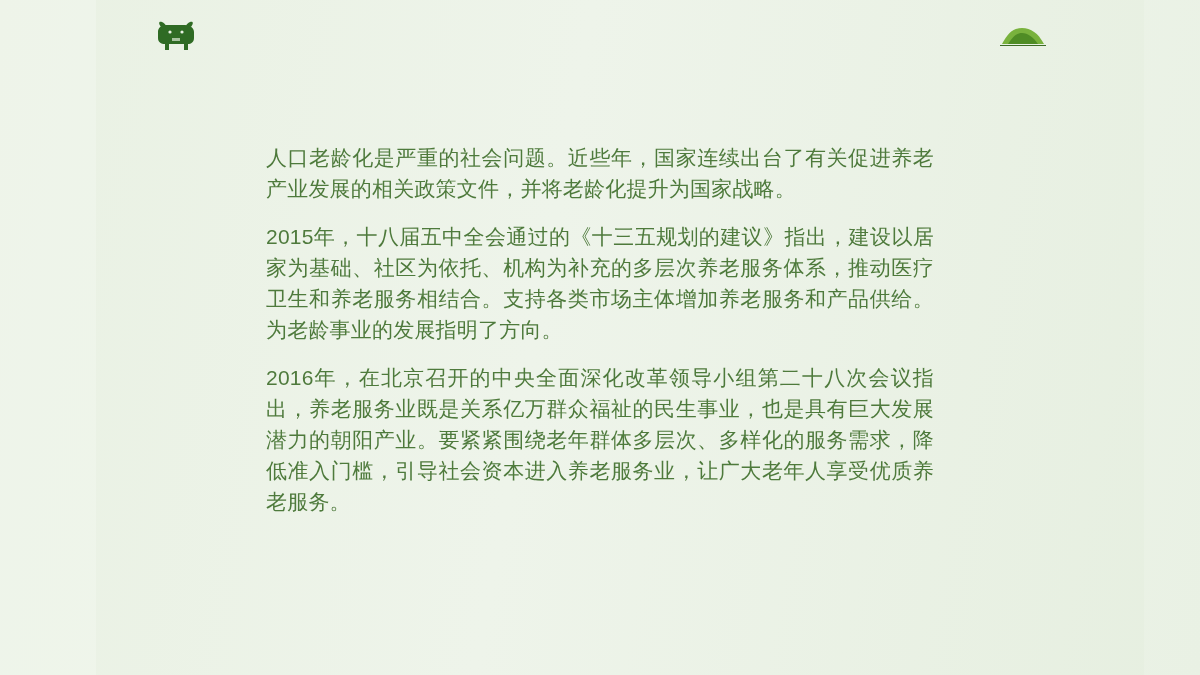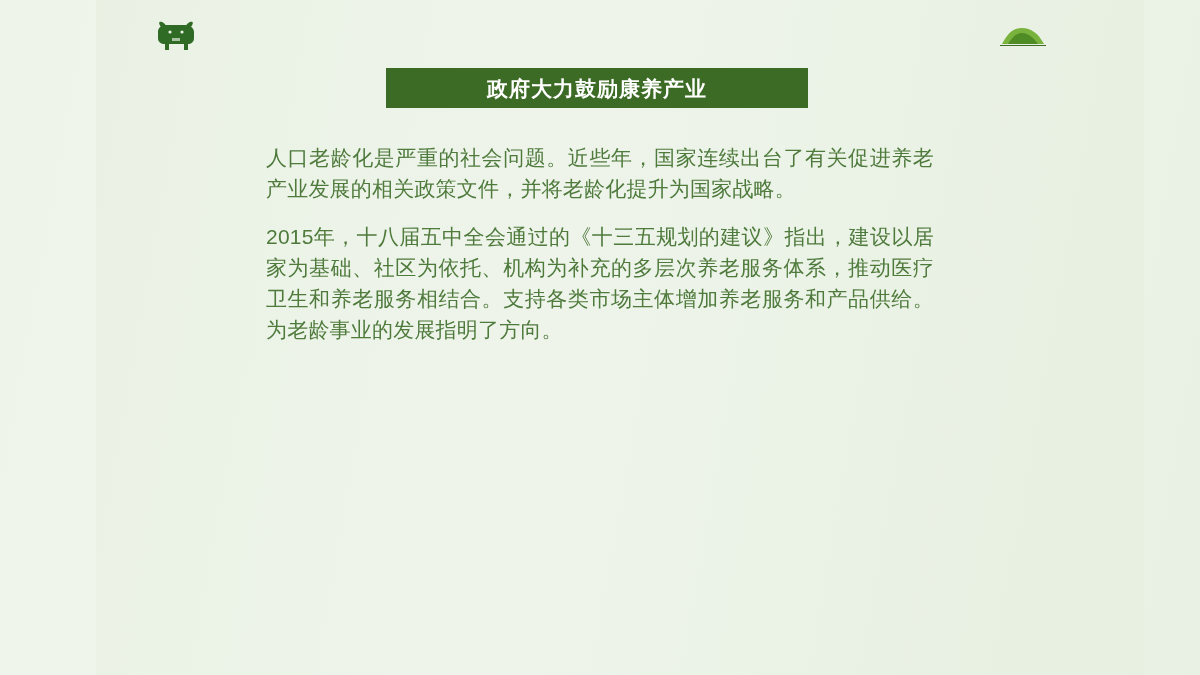--- a/index.html
+++ b/index.html
@@ -112,22 +112,20 @@
   </div>
 
   <div class="deco-hill">
     <svg viewBox="0 0 46 22" width="46" height="22" aria-hidden="true">
       <path d="M2 20 C8 8 14 4 22 4 C31 4 38 9 44 20 Z" fill="#79b23d"></path>
       <path d="M8 20 C13 12 17 9 22 9 C28 9 33 13 38 20 Z" fill="#4f8c25"></path>
       <path d="M0 21 L46 21 L46 22 L0 22 Z" fill="#3c6b25"></path>
     </svg>
   </div>
 
-  <div class="title-banner">
-    <span class="title-text">政府大力鼓励康养产业</span>
-  </div>
 
   <div class="body-block">
     <p class="para">人口老龄化是严重的社会问题。近些年，国家连续出台了有关促进养老产业发展的相关政策文件，并将老龄化提升为国家战略。</p>
     <p class="para">2015年，十八届五中全会通过的《十三五规划的建议》指出，建设以居家为基础、社区为依托、机构为补充的多层次养老服务体系，推动医疗卫生和养老服务相结合。支持各类市场主体增加养老服务和产品供给。为老龄事业的发展指明了方向。</p>
+    <p class="para">2016年，在北京召开的中央全面深化改革领导小组第二十八次会议指出，养老服务业既是关系亿万群众福祉的民生事业，也是具有巨大发展潜力的朝阳产业。要紧紧围绕老年群体多层次、多样化的服务需求，降低准入门槛，引导社会资本进入养老服务业，让广大老年人享受优质养老服务。</p>
   </div>
 
 </div>
 
 </body></html>

